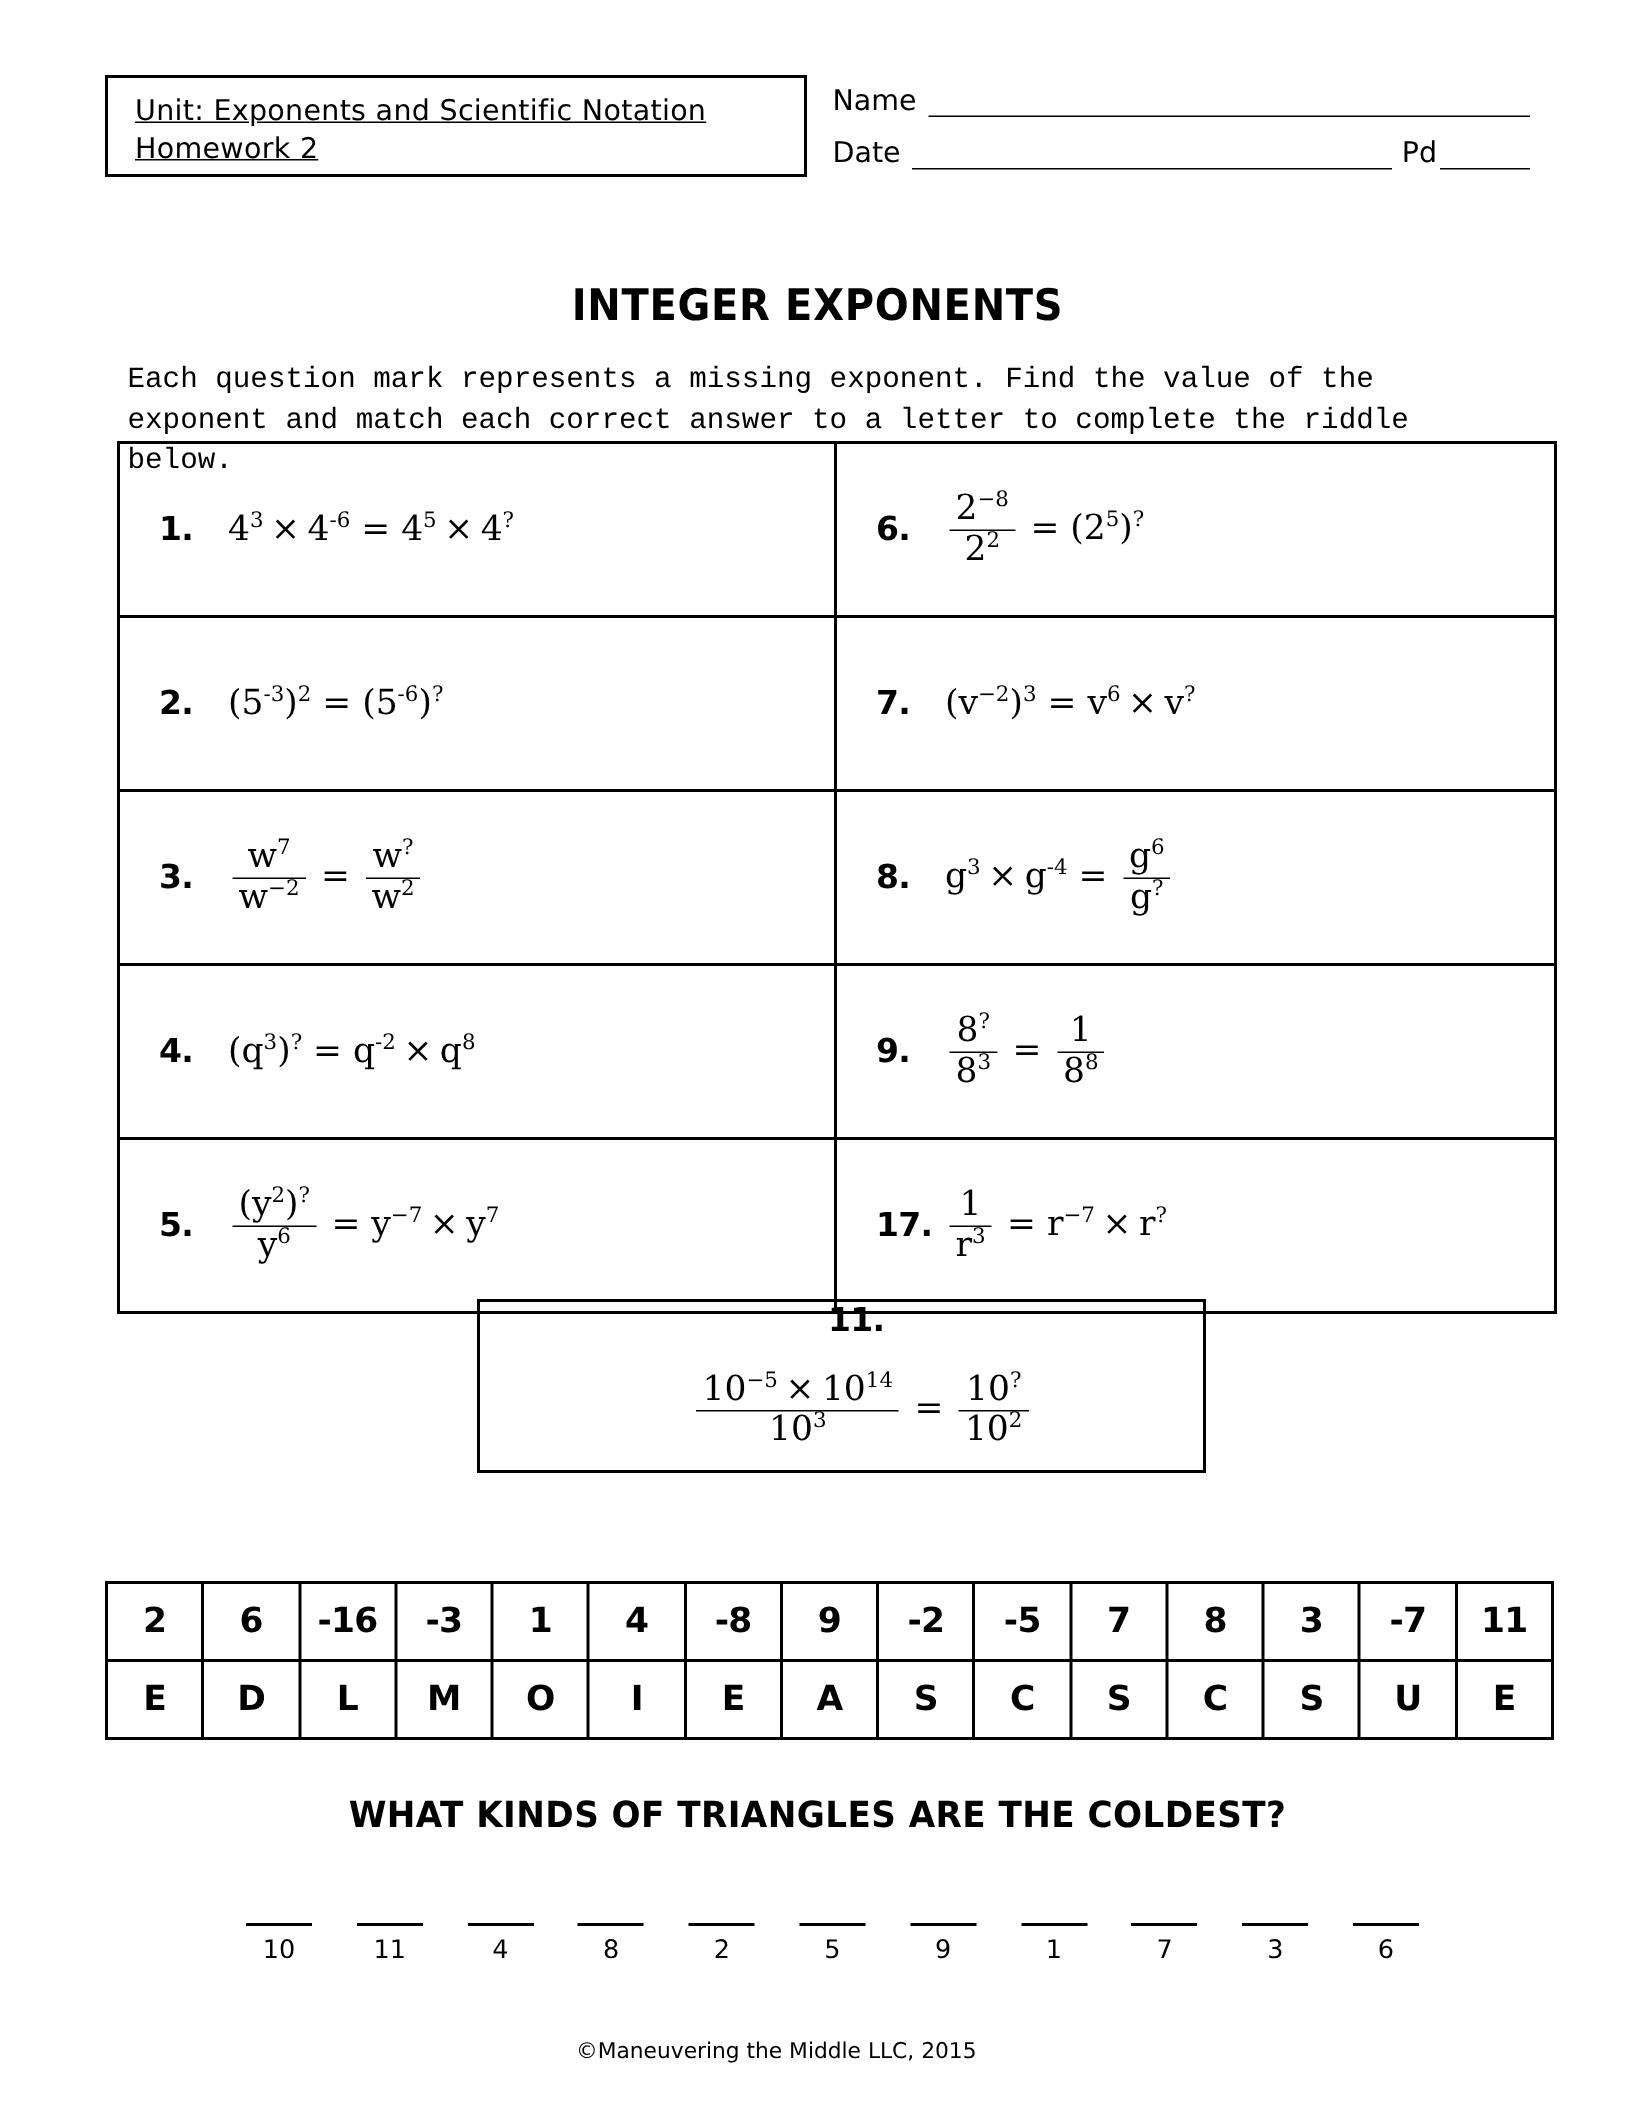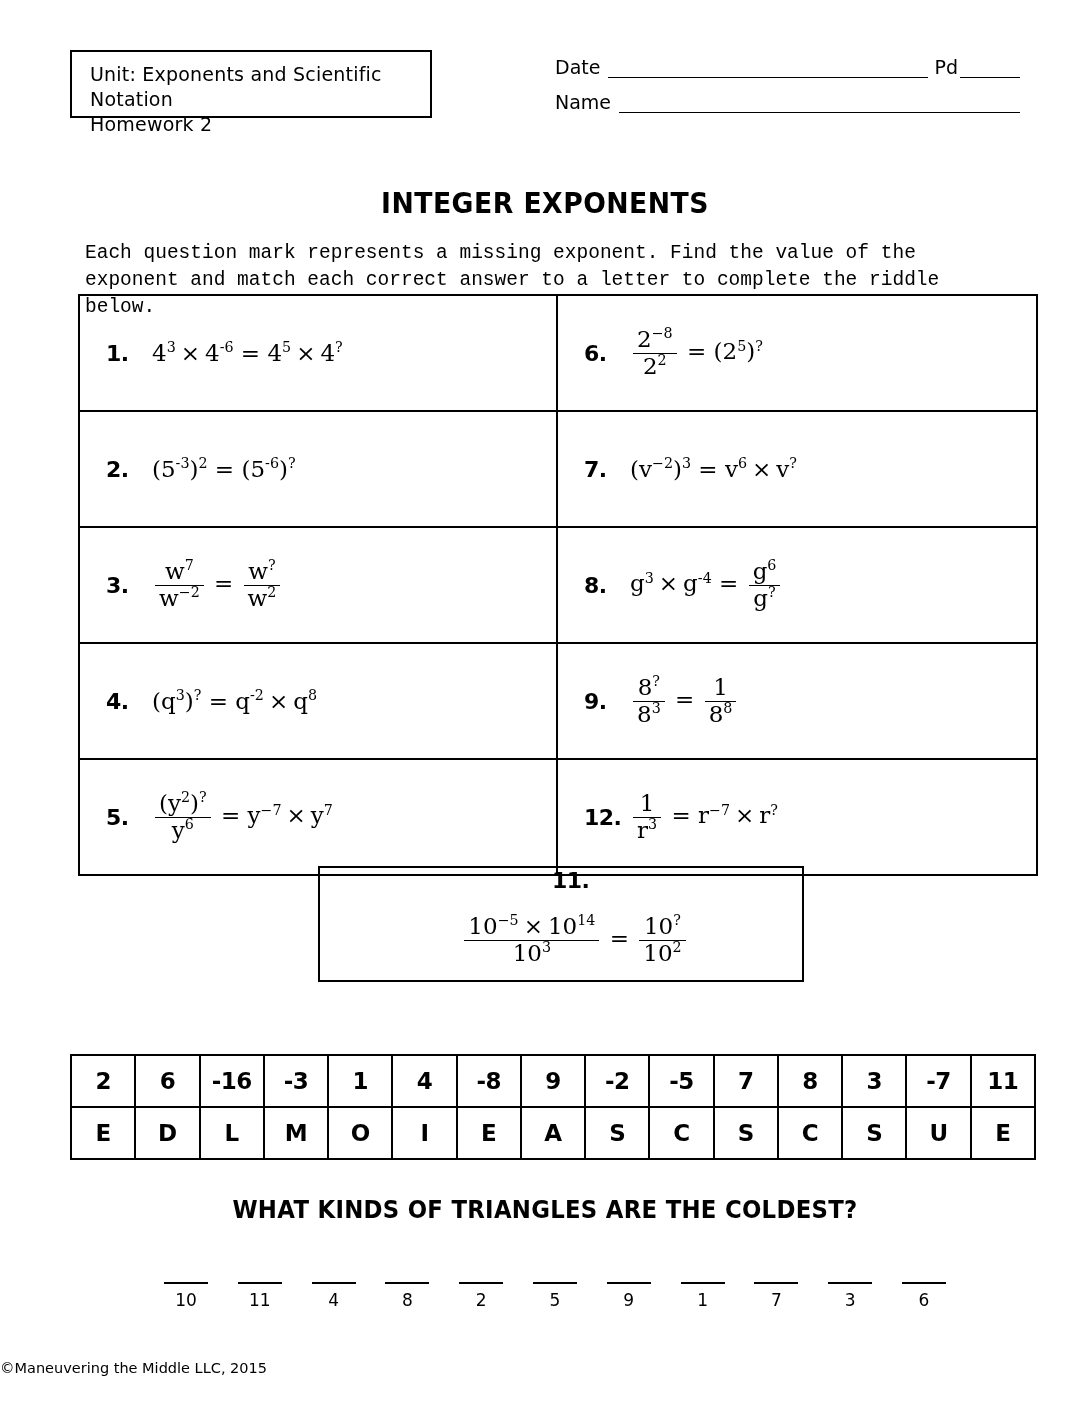--- a/index.html
+++ b/index.html
@@ -25,25 +25,26 @@
     position: absolute;
     top: 50px;
     left: 70px;
     width: 950px;
     height: 82px;
   }
   .unit-box {
     position: absolute;
     left: 0;
     top: 0;
-    width: 362px;
+    width: 468px;
     height: 68px;
     border: 2px solid #000;
     box-sizing: border-box;
     padding: 10px 0 0 18px;
+    text-decoration: underline;
   }
   .unit-line {
     font-size: 19px;
     line-height: 25px;
     letter-spacing: 0.2px;
   }
   .name-block {
     position: absolute;
     left: 485px;
     top: 6px;
@@ -216,45 +217,45 @@
     font-size: 17px;
     margin-top: 6px;
   }
 
   
   .footer {
     position: absolute;
     top: 1360px;
     left: 0;
     width: 1035px;
-    text-align: left;
+    text-align: center;
     font-size: 14.5px;
   }
 </style>
 </head>
 <body>
 
 <div class="page">
 
   <div class="header">
     <div class="unit-box">
       <div class="unit-line">Unit:  Exponents and Scientific Notation</div>
       <div class="unit-line">Homework 2</div>
     </div>
     <div class="name-block">
+      <div class="name-row">
+        <span class="name-label">Name</span>
+        <span class="rule"></span>
+      </div>
       <div class="name-row">
         <span class="name-label">Date</span>
         <span class="rule"></span>
         <span class="pd-label">Pd</span>
         <span class="rule short"></span>
       </div>
-      <div class="name-row">
-        <span class="name-label">Name</span>
-        <span class="rule"></span>
-      </div>
     </div>
   </div>
 
   <div class="title">INTEGER EXPONENTS</div>
 
   <div class="directions">Each question mark represents a missing exponent. Find the value of the exponent and match each correct answer to a letter to complete the riddle below.</div>
 
   <div class="grid">
 
     <div class="grow">
@@ -300,21 +301,21 @@
         <span class="expr"><span class="frac"><span class="n">8<sup>?</sup></span><span class="d">8<sup>3</sup></span></span> = <span class="frac"><span class="n">1</span><span class="d">8<sup>8</sup></span></span></span>
       </div>
     </div>
 
     <div class="grow">
       <div class="gcell left">
         <span class="num">5.</span>
         <span class="expr"><span class="frac"><span class="n">(y<sup>2</sup>)<sup>?</sup></span><span class="d">y<sup>6</sup></span></span> = y<sup>−7</sup><span class="op">×</span>y<sup>7</sup></span>
       </div>
       <div class="gcell">
-        <span class="num">12.</span>
+        <span class="num">17.</span>
         <span class="expr"><span class="frac"><span class="n">1</span><span class="d">r<sup>3</sup></span></span> = r<sup>−7</sup><span class="op">×</span>r<sup>?</sup></span>
       </div>
     </div>
   </div>
 
   <div class="box11">
     <span class="num">11.</span>
     <span class="expr"><span class="frac"><span class="n">10<sup>−5</sup><span class="op">×</span>10<sup>14</sup></span><span class="d">10<sup>3</sup></span></span> = <span class="frac"><span class="n">10<sup>?</sup></span><span class="d">10<sup>2</sup></span></span></span>
   </div>
 

